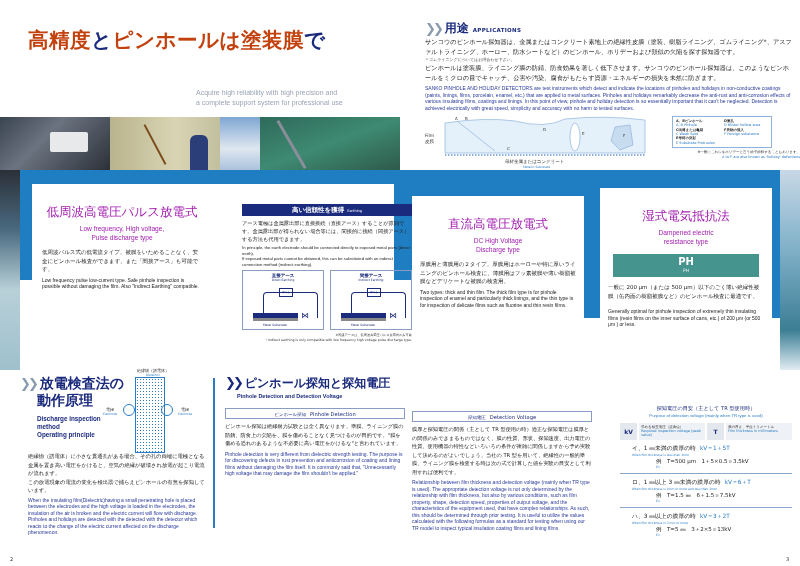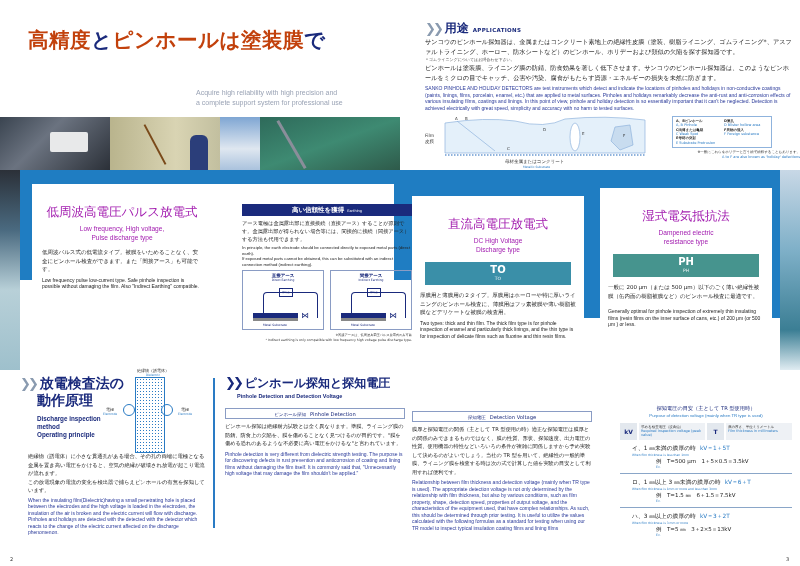--- a/index.html
+++ b/index.html
@@ -243,24 +243,20 @@
         </div>
     </div>
   </div>
 
   <div class="card card2">
     <div class="card-h card-h-jp">直流高電圧放電式</div>
     <div class="card-h card-h-en">
         <div>DC High Voltage</div>
         <div>Discharge type</div>
       </div>
-    <div class="model-box" style="background:#3a8fa8;width:146px">
-      <div class="model-main">TO</div>
-      <div class="model-sub">TO</div>
-    </div>
     <div class="card-body">
       <div class="jp-text">厚膜用と薄膜用の２タイプ。厚膜用はホーローや特に厚いライニングのピンホール検査に、薄膜用はフッ素被膜や薄い樹脂被膜などデリケートな被膜の検査用。</div>
       <div class="en-text">Two types: thick and thin film. The thick film type is for pinhole inspection of enamel and particularly thick linings, and the thin type is for inspection of delicate films such as fluorine and thin resin films.</div>
     </div>
   </div>
 
   <div class="card card3">
     <div class="card-h card-h-jp">湿式電気抵抗法</div>
     <div class="card-h card-h-en">
         <div>Dampened electric</div>

